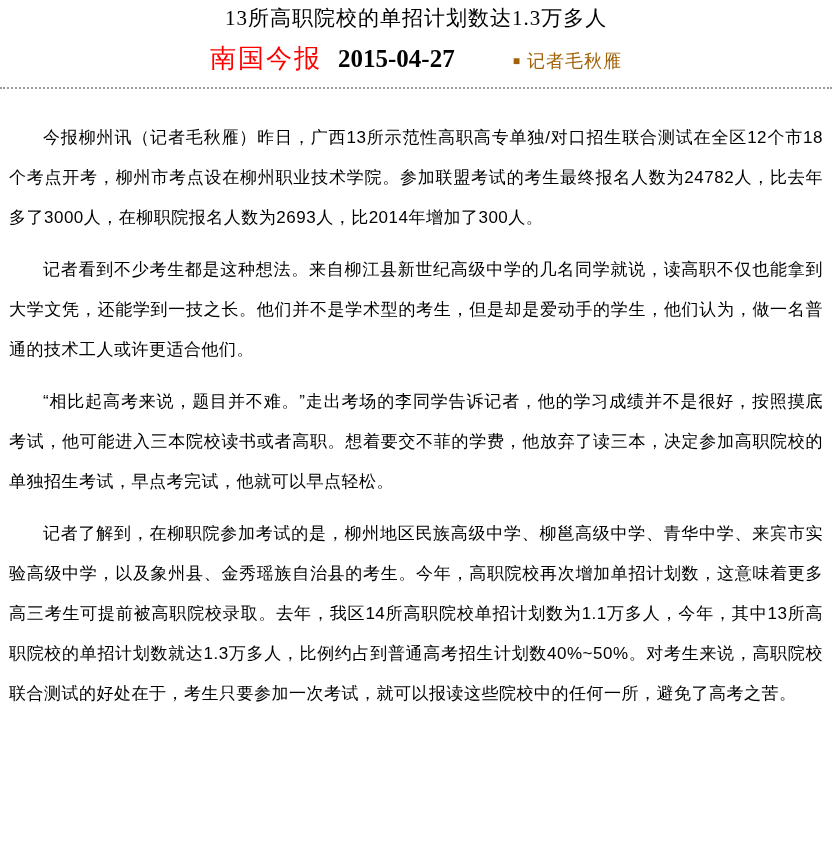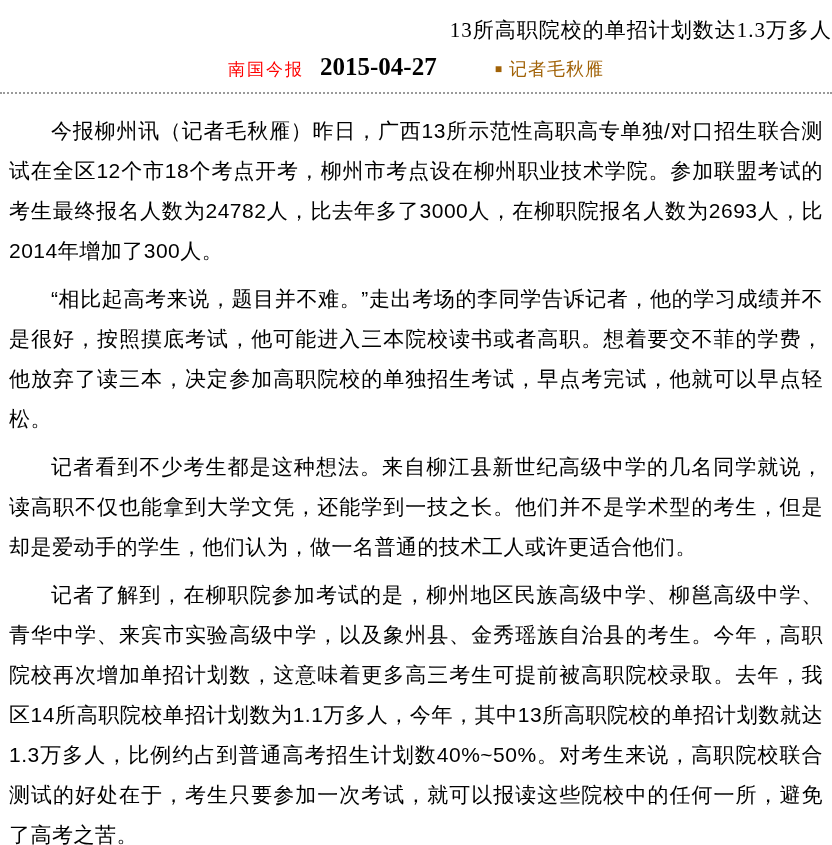--- a/index.html
+++ b/index.html
@@ -11,42 +11,42 @@
   }
   .page {
     width: 832px;
     min-height: 845px;
     margin: 0 auto;
     background: #ffffff;
     box-sizing: border-box;
   }
   
   .article-header {
-    text-align: right;
-    padding-top: 17px;
+    text-align: center;
+    padding-top: 5px;
   }
   .article-title {
     font-family: "Liberation Serif", "DejaVu Serif", serif;
     font-weight: normal;
     font-size: 21px;
     line-height: 26px;
     letter-spacing: 1px;
     margin: 0;
     color: #000000;
   }
   .byline {
     margin-top: 10px;
     display: flex;
     justify-content: center;
     align-items: baseline;
     white-space: nowrap;
   }
   .byline .source {
     font-family: "Liberation Serif", "DejaVu Serif", serif;
-    font-size: 17px;
+    font-size: 26px;
     color: #fe0000;
     letter-spacing: 2px;
   }
   .byline .date {
     font-family: "Liberation Serif", "DejaVu Serif", serif;
     font-size: 25px;
     color: #000000;
     margin-left: 16px;
     font-weight: bold;
   }
@@ -68,23 +68,23 @@
     border-top: 2px dotted #9a9a9a;
     height: 0;
     margin: 11px 0 0 0;
   }
   
   .article-body {
     padding: 17px 9px 20px 9px;
     box-sizing: border-box;
   }
   .article-body p {
-    font-size: 21px;
+    font-size: 17px;
     line-height: 40px;
-    margin: 0 0 8px 0;
+    margin: 12px 0 8px 0;
     text-indent: 2em;
     text-align: justify;
     letter-spacing: 0.5px;
     color: #000000;
   }
   .article-body p:last-child {
     margin-bottom: 0;
   }
 </style>
 </head>
@@ -100,18 +100,18 @@
       <span class="reporter">
         <span class="bullet">■</span><span>记者毛秋雁</span>
       </span>
     </div>
   </header>
 
   <hr class="dotted-divider">
 
   <main class="article-body">
     <p>今报柳州讯（记者毛秋雁）昨日，广西13所示范性高职高专单独/对口招生联合测试在全区12个市18个考点开考，柳州市考点设在柳州职业技术学院。参加联盟考试的考生最终报名人数为24782人，比去年多了3000人，在柳职院报名人数为2693人，比2014年增加了300人。</p>
+    <p>记者看到不少考生都是这种想法。来自柳江县新世纪高级中学的几名同学就说，读高职不仅也能拿到大学文凭，还能学到一技之长。他们并不是学术型的考生，但是却是爱动手的学生，他们认为，做一名普通的技术工人或许更适合他们。</p>
     <p>“相比起高考来说，题目并不难。”走出考场的李同学告诉记者，他的学习成绩并不是很好，按照摸底考试，他可能进入三本院校读书或者高职。想着要交不菲的学费，他放弃了读三本，决定参加高职院校的单独招生考试，早点考完试，他就可以早点轻松。</p>
-    <p>记者看到不少考生都是这种想法。来自柳江县新世纪高级中学的几名同学就说，读高职不仅也能拿到大学文凭，还能学到一技之长。他们并不是学术型的考生，但是却是爱动手的学生，他们认为，做一名普通的技术工人或许更适合他们。</p>
     <p>记者了解到，在柳职院参加考试的是，柳州地区民族高级中学、柳邕高级中学、青华中学、来宾市实验高级中学，以及象州县、金秀瑶族自治县的考生。今年，高职院校再次增加单招计划数，这意味着更多高三考生可提前被高职院校录取。去年，我区14所高职院校单招计划数为1.1万多人，今年，其中13所高职院校的单招计划数就达1.3万多人，比例约占到普通高考招生计划数40%~50%。对考生来说，高职院校联合测试的好处在于，考生只要参加一次考试，就可以报读这些院校中的任何一所，避免了高考之苦。</p>
   </main>
 
 </div>
 
 </body></html>

